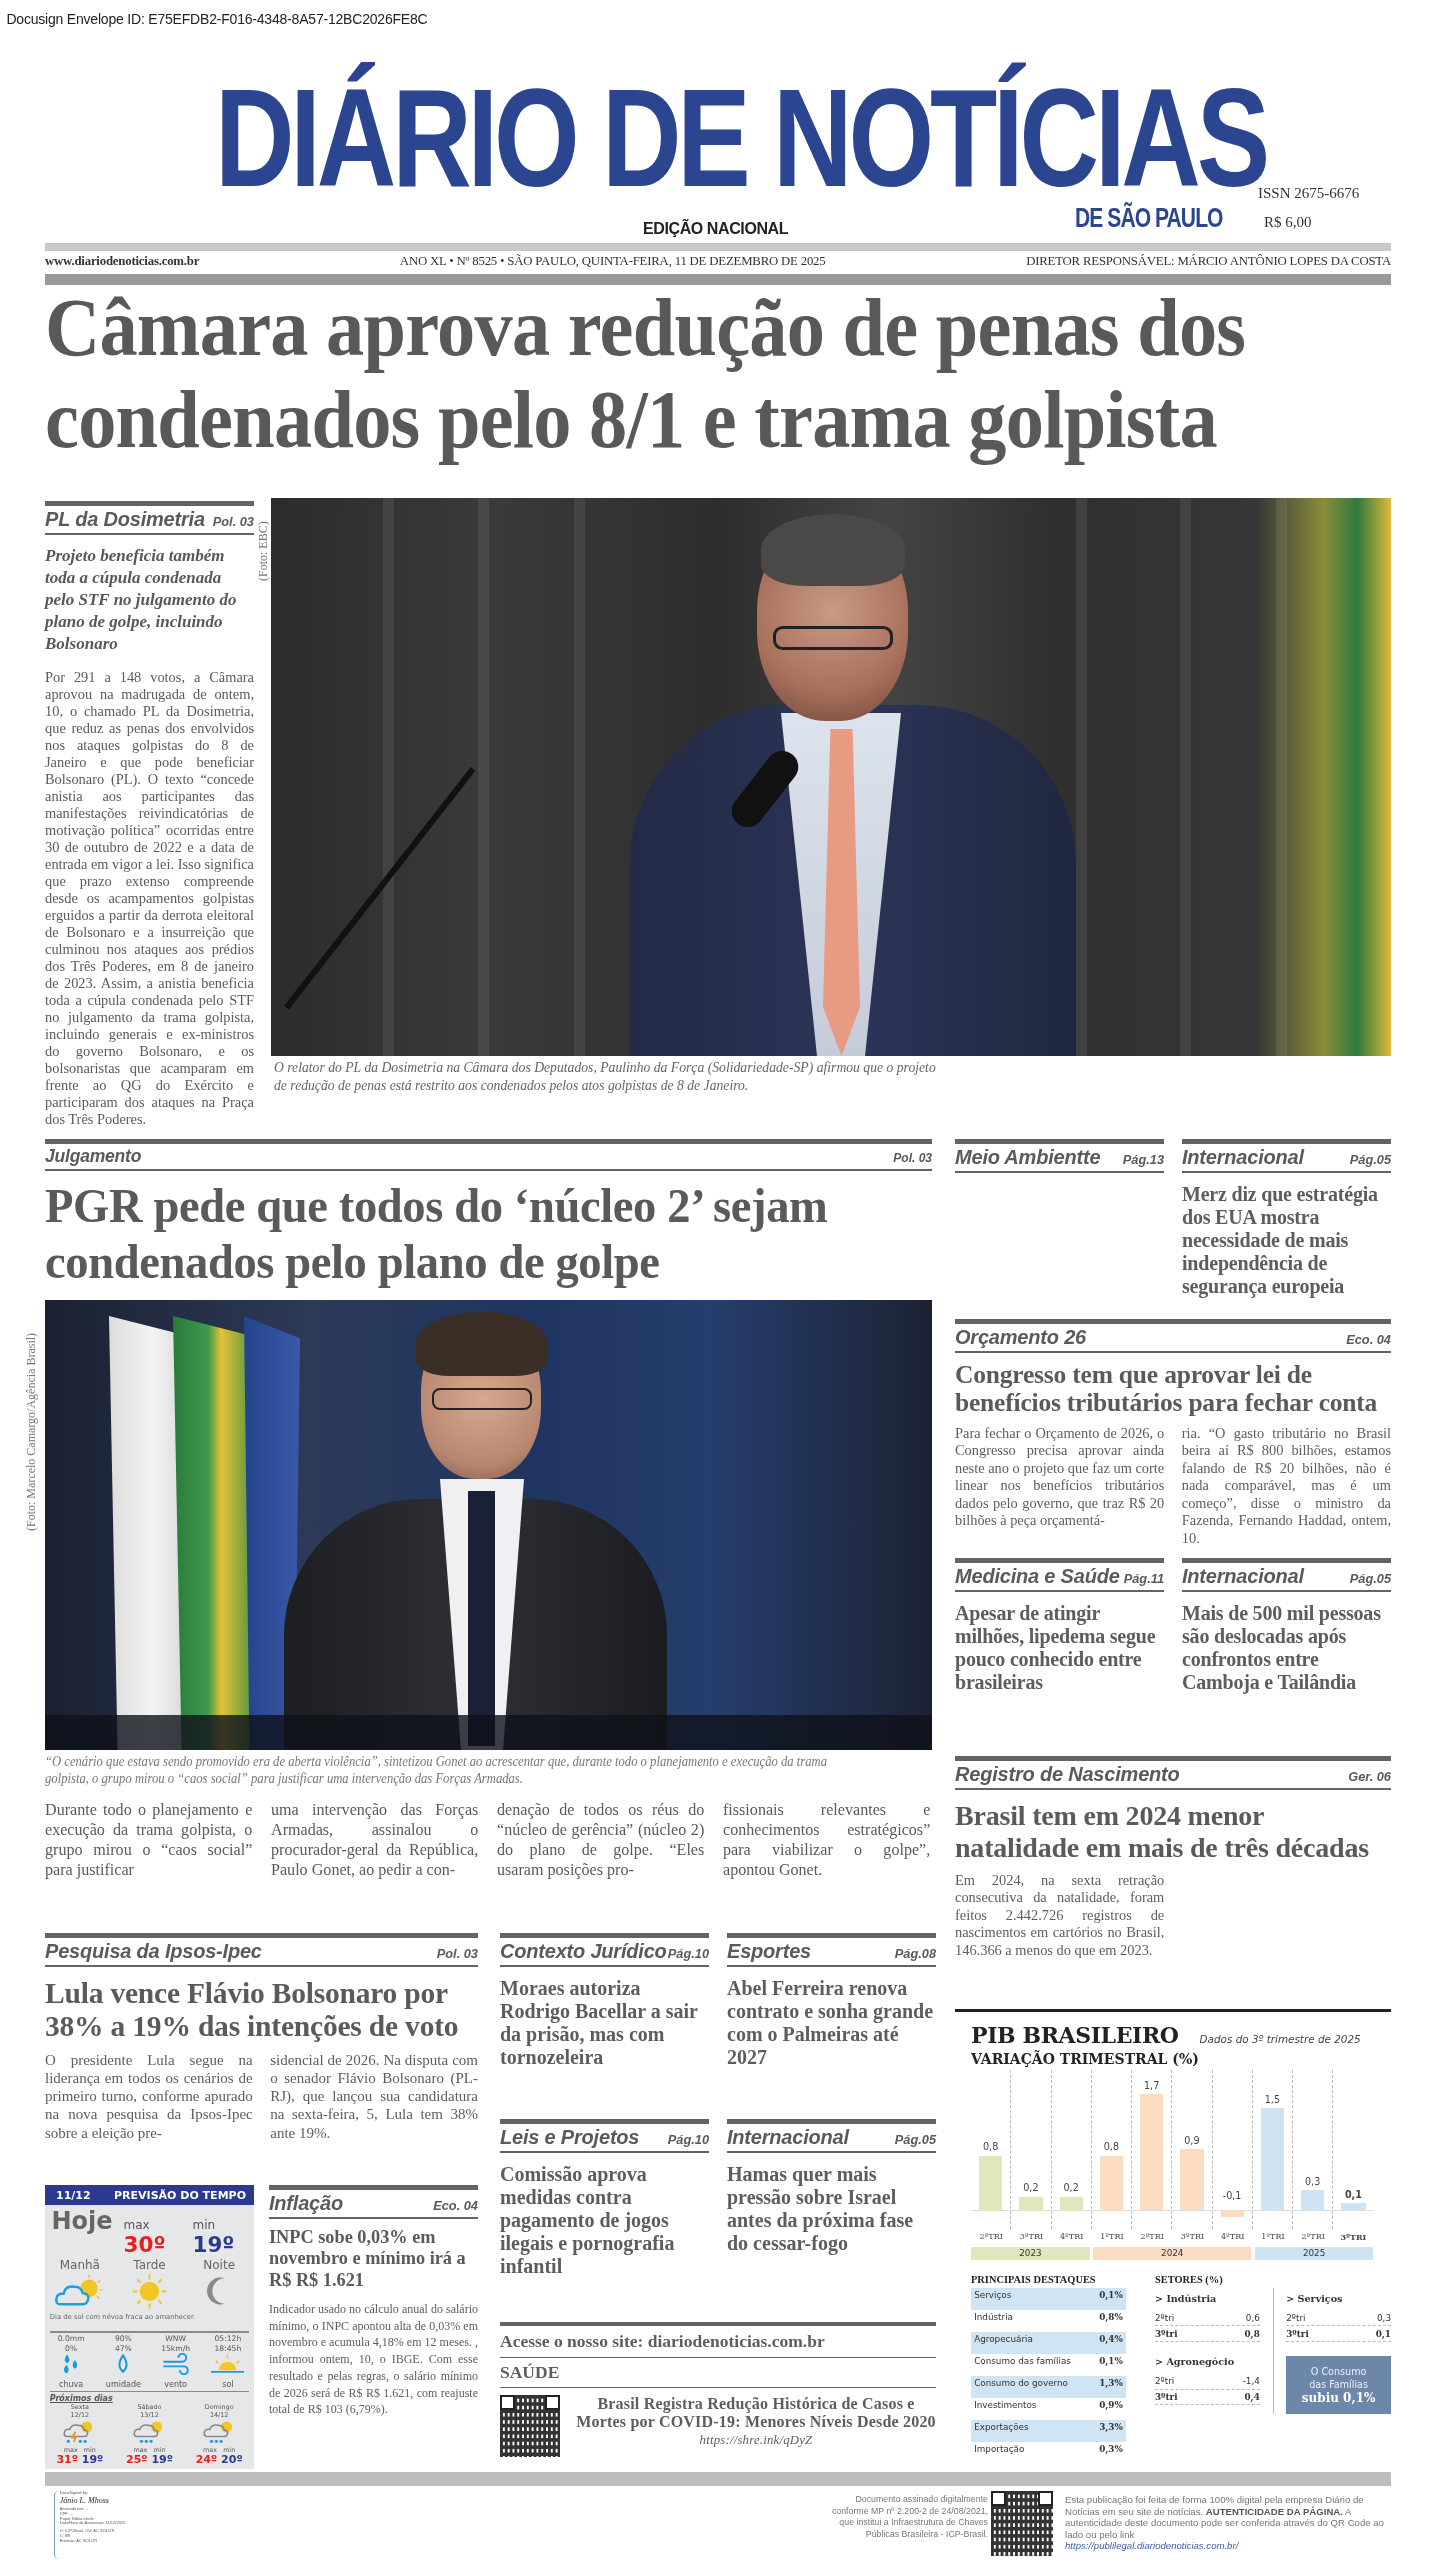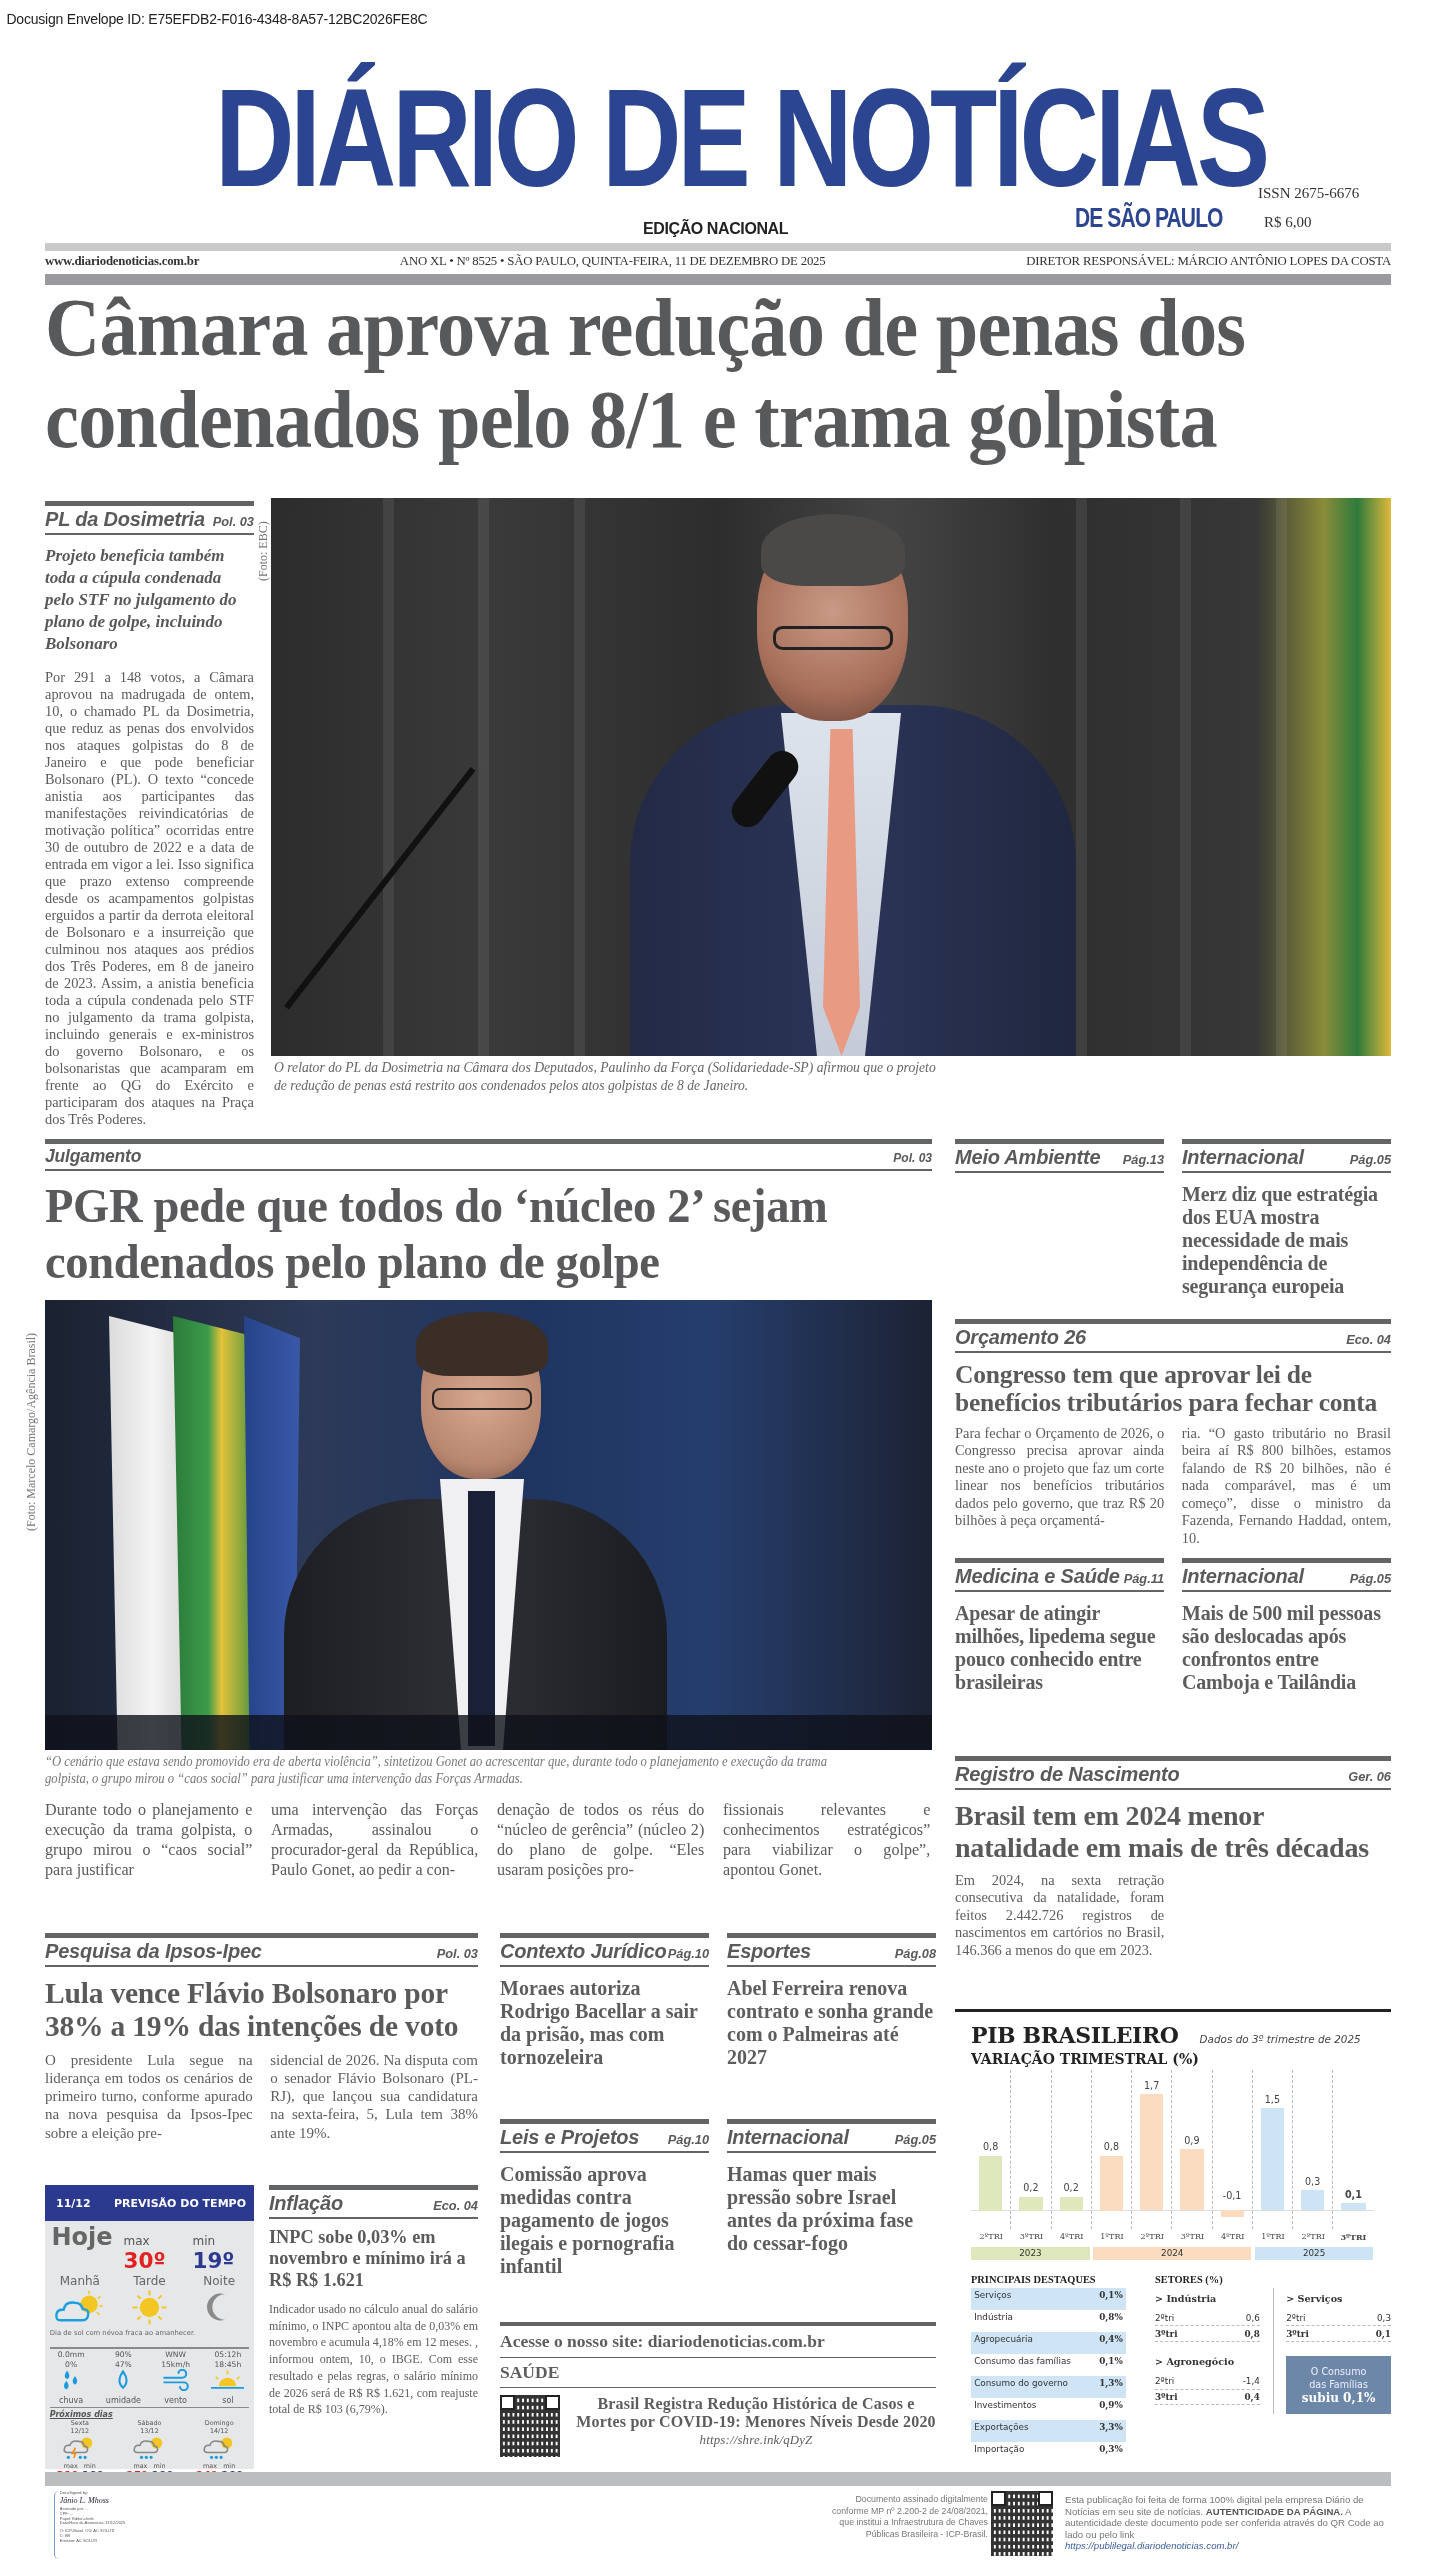--- a/index.html
+++ b/index.html
@@ -65,21 +65,21 @@
   .two-col div { text-align: justify; }
 
   .reg { left: 955px; top: 1756px; width: 436px; }
   .reg-title { font-weight: 700; font-size: 28px; line-height: 32px; color: #5a5a5c; margin-top: 9.6px; letter-spacing: -0.2px; }
 
   .ipsos { left: 45px; top: 1933px; width: 433px; }
   .ipsos-title { font-weight: 700; font-size: 29.5px; line-height: 33px; color: #5a5a5c; margin-top: 9.6px; letter-spacing: -0.2px; }
   .ipsos .two-col { font-size: 15px; line-height: 18.3px; }
 
   .weather { left: 45px; top: 2185px; width: 209px; height: 284px; background: #e6e7e8; font-family: "DejaVu Sans", sans-serif; color: #555; }
-  .w-head { background: #2b3a8f; color: #fff; height: 36px; display: flex; justify-content: space-between; align-items: center; padding: 0 8px 0 11px; font-weight: 700; font-size: 11px; }
+  .w-head { background: #2b3a8f; color: #fff; height: 20px; display: flex; justify-content: space-between; align-items: center; padding: 0 8px 0 11px; font-weight: 700; font-size: 11px; }
   .w-today { display: flex; align-items: baseline; padding: 1.6px 6.4px 0 6.4px; gap: 11px; }
   .w-hoje { font-size: 24px; font-weight: 700; color: #666; }
   .w-max, .w-min { font-size: 12px; color: #555; }
   .w-max b { font-size: 21.5px; color: #e2221f; }
   .w-min b { font-size: 21.5px; color: #2b3a8f; }
   .w-periods { display: grid; grid-template-columns: repeat(3, 1fr); text-align: center; font-size: 12px; color: #666; margin-top: 1.6px; }
   .w-icon { height: 38px; display: flex; justify-content: center; align-items: center; }
   .w-desc { font-size: 6.8px; color: #666; padding: 2.4px 4.8px; }
   .w-sep { height: 1.6px; background: #8a8a8a; margin: 8px 4.8px 1.6px; }
   .w-stats { display: grid; grid-template-columns: repeat(4, 1fr); text-align: center; font-size: 7.6px; color: #555; line-height: 9.6px; }

